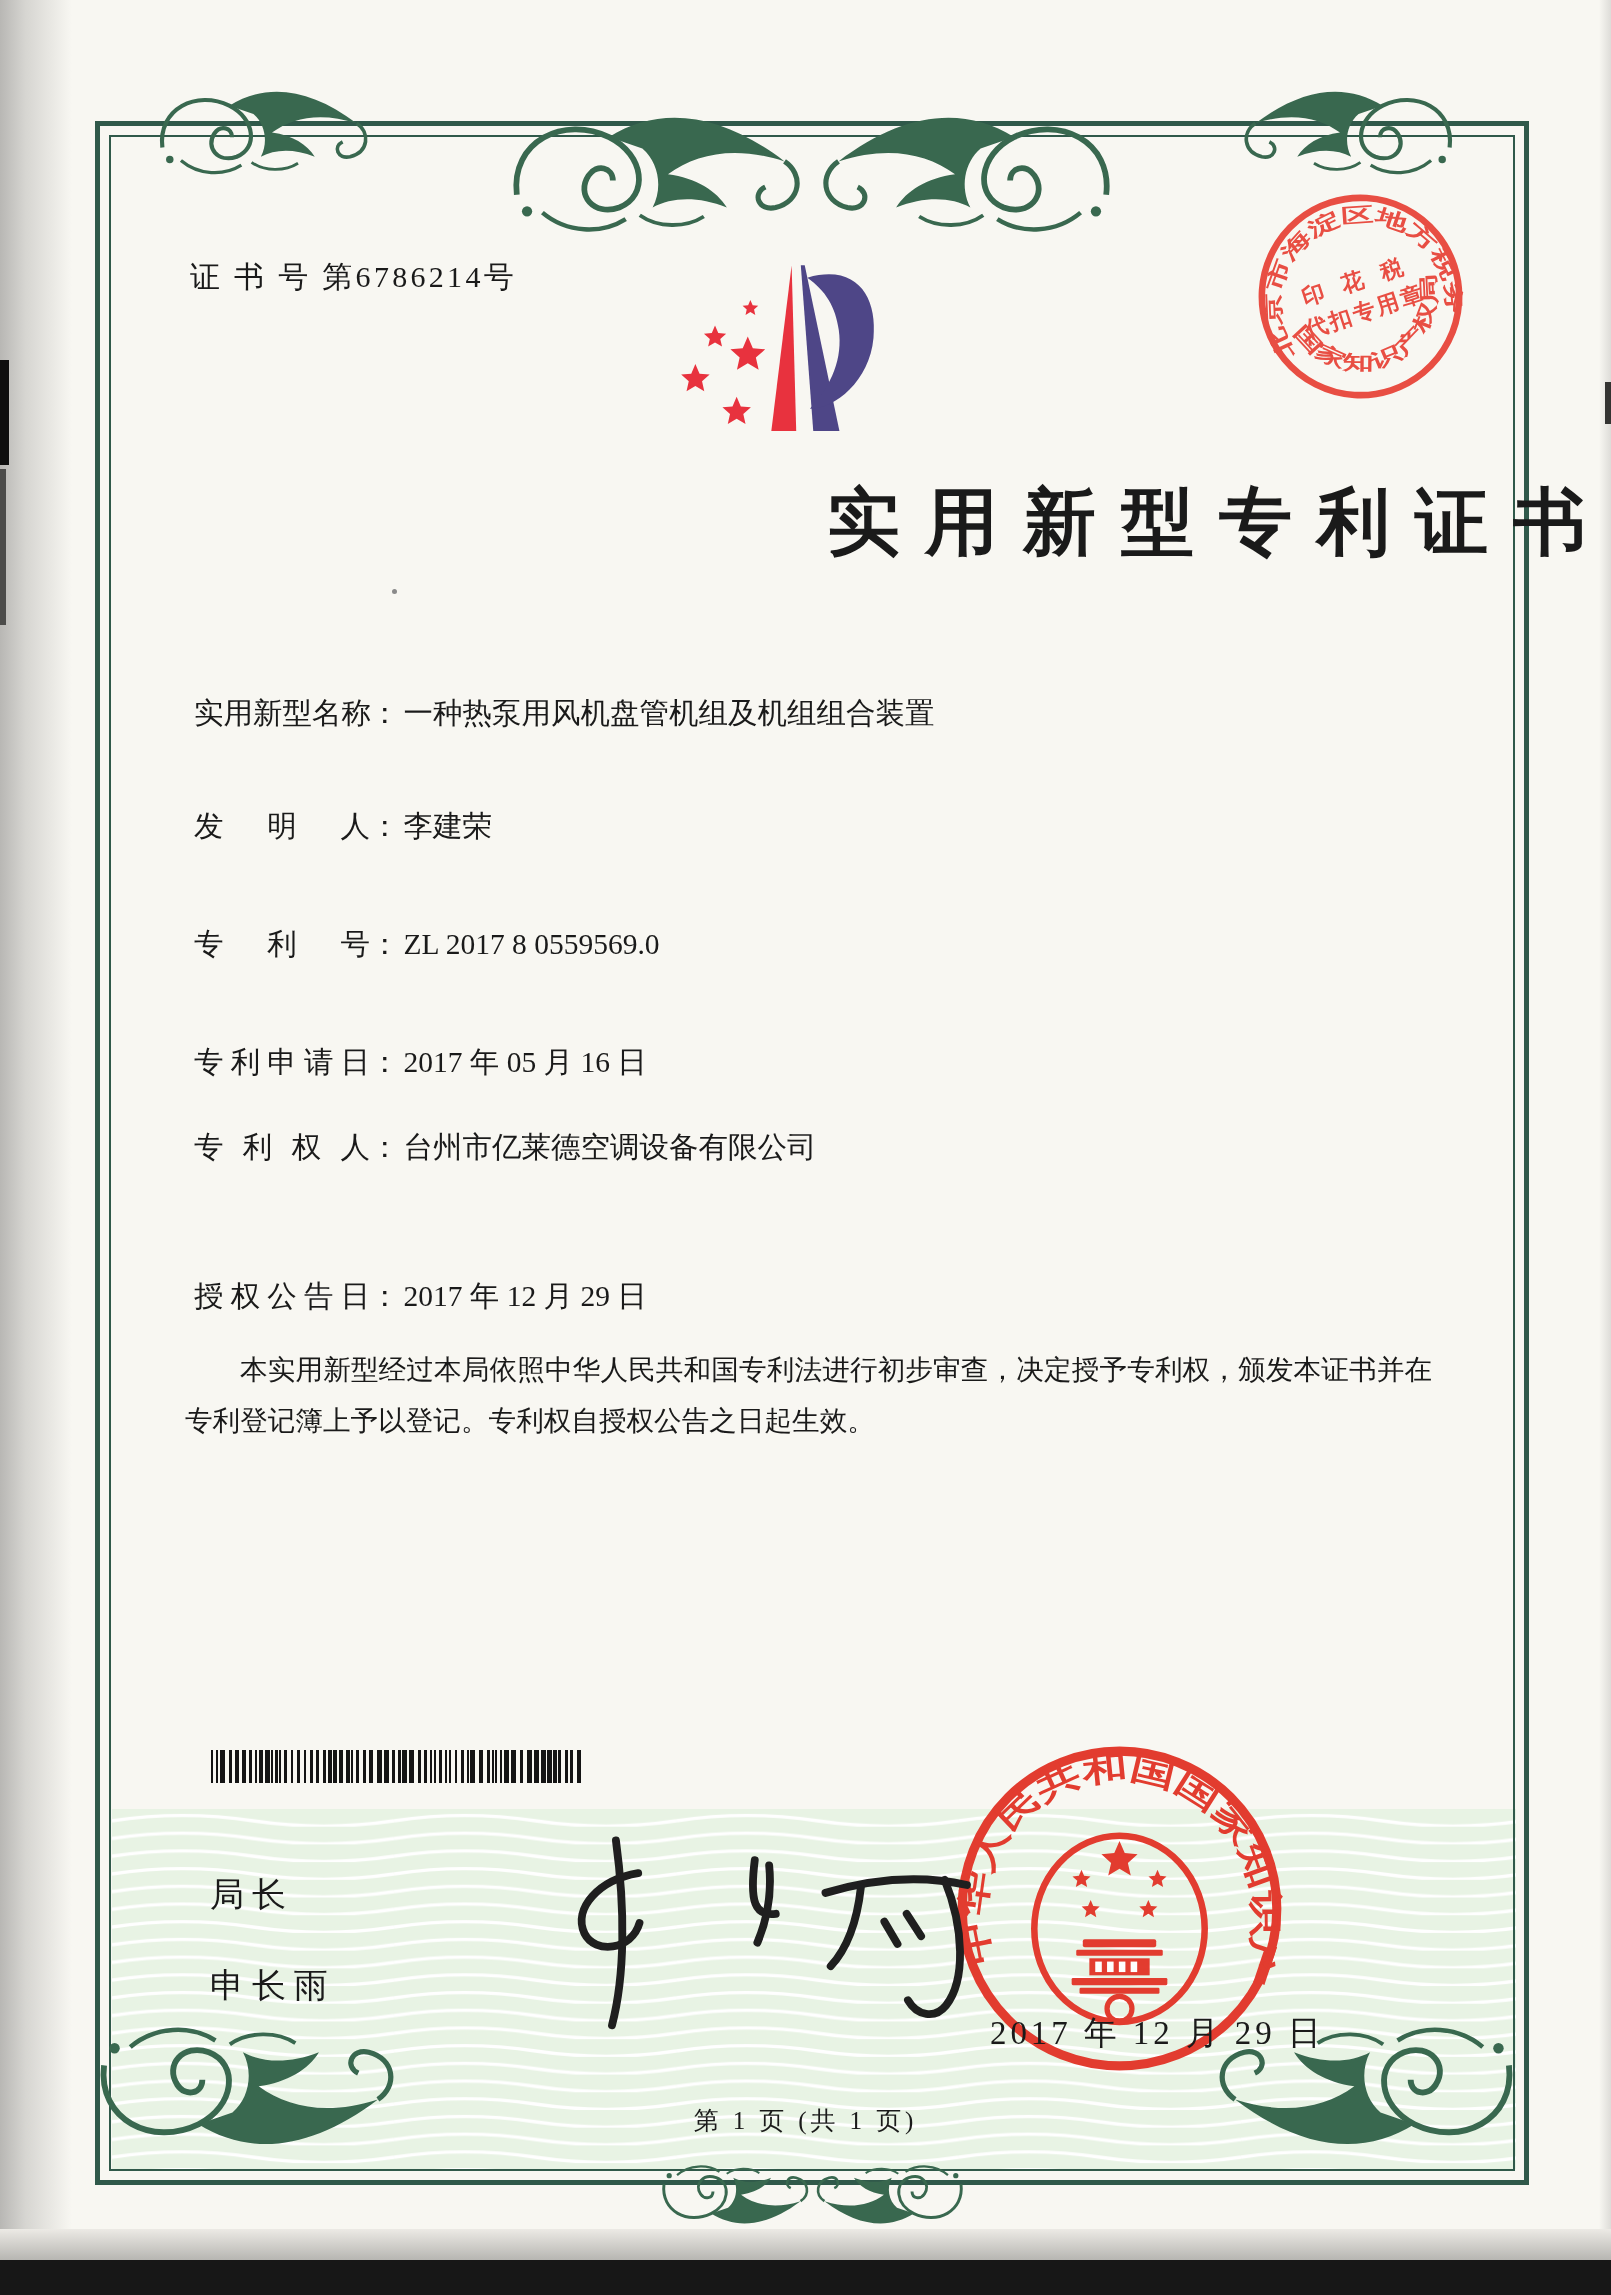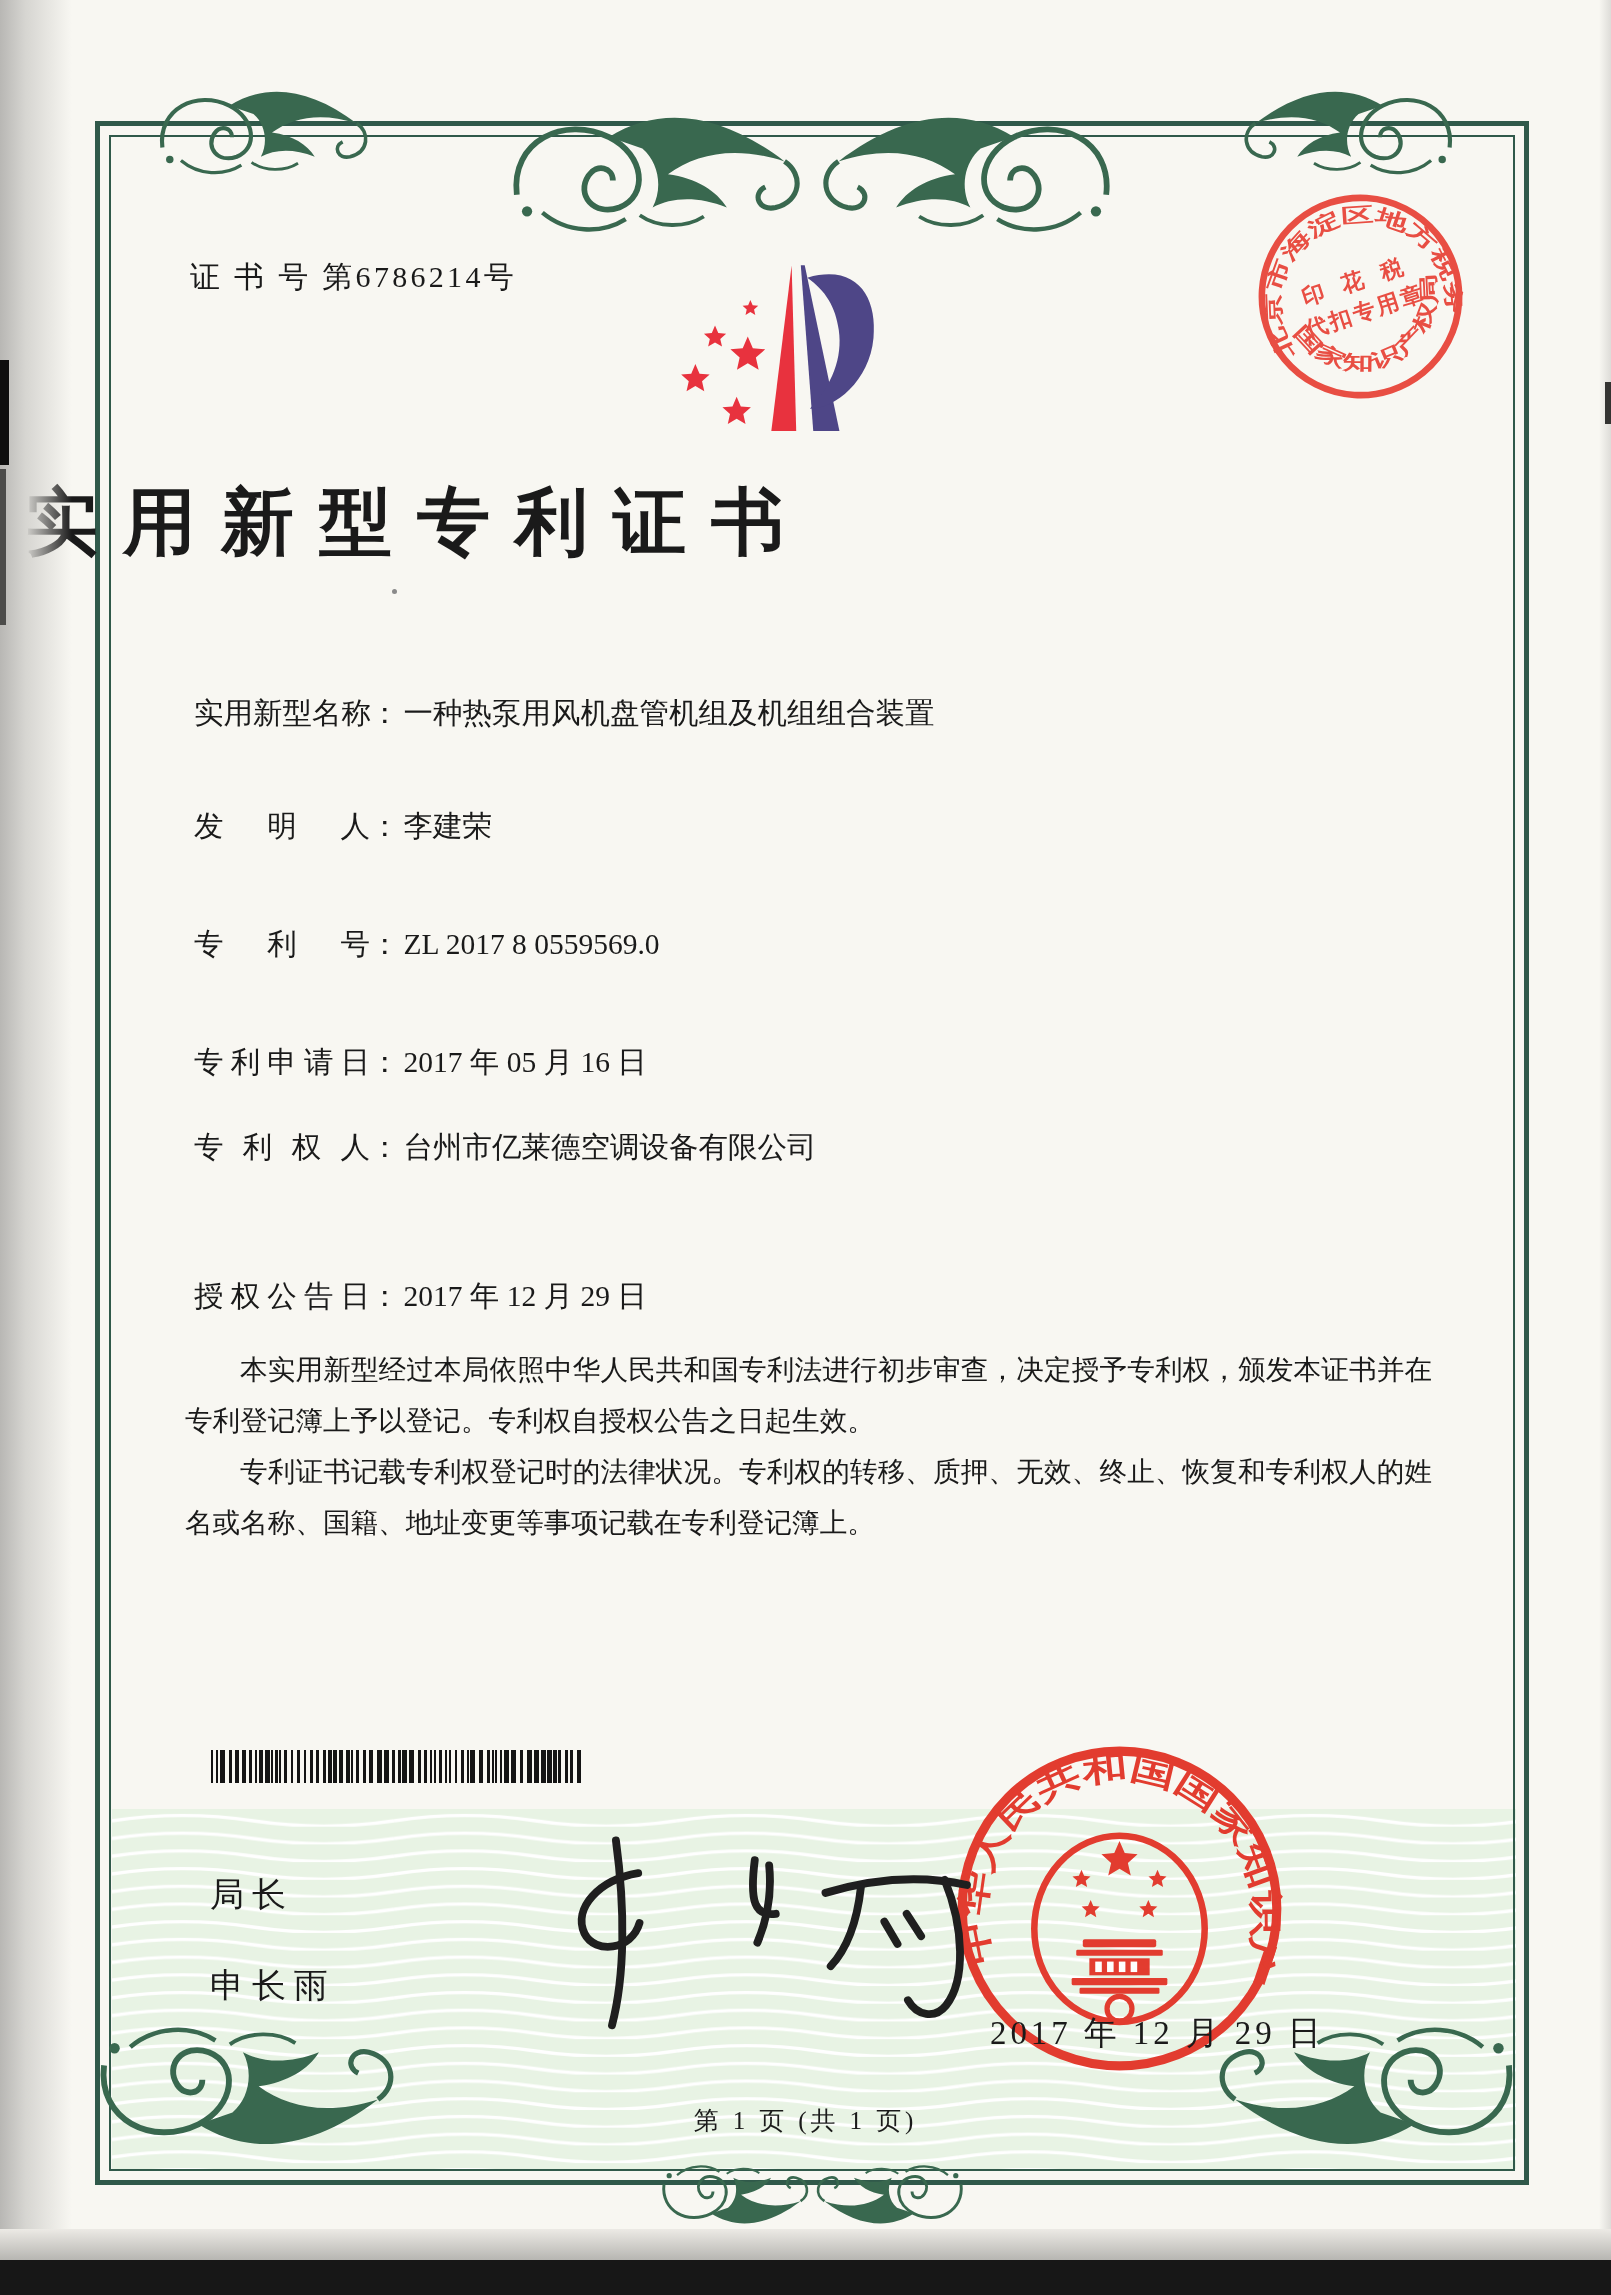--- a/index.html
+++ b/index.html
@@ -10,21 +10,21 @@
   .mark{position:absolute;z-index:9;}
   .bottom-shade{position:absolute;left:0;top:2229px;width:100%;height:31.5px;background:linear-gradient(180deg,#eceae5 0,#b5b4b0 100%);z-index:9;}
   .bottom-band{position:absolute;left:0;top:2260px;width:100%;height:35px;background:#171717;z-index:10;}
   .border-outer{position:absolute;left:95px;top:121px;width:1434px;height:2064px;border:5.9px solid #30594a;box-sizing:border-box;z-index:2;}
   .border-inner{position:absolute;left:109px;top:135px;width:1406px;height:2036px;border:2.6px solid #30594a;box-sizing:border-box;z-index:2;}
   .orn{position:absolute;z-index:4;pointer-events:none;}
   .mirx{transform:scaleX(-1);} .miry{transform:scaleY(-1);} .mirxy{transform:scale(-1,-1);}
   .waves{position:absolute;left:112px;top:1809px;z-index:1;}
   .cert-no{position:absolute;left:190px;top:257px;font-size:30px;letter-spacing:3.3px;z-index:3;}
   .logo{position:absolute;left:679px;top:259px;z-index:3;}
-  .title{position:absolute;left:0;top:474px;width:100%;text-align:left;font-size:73px;font-weight:700;letter-spacing:25px;text-indent:25px;z-index:3;}
+  .title{position:absolute;left:0;top:474px;width:100%;text-align:right;font-size:73px;font-weight:700;letter-spacing:25px;text-indent:25px;z-index:3;}
   .speck{position:absolute;left:392px;top:589px;width:5.2px;height:5.2px;border-radius:50%;background:#8a8a8a;z-index:3;}
   .stamp{position:absolute;left:1252px;top:188px;z-index:5;opacity:.95;}
   .fields{position:absolute;left:194px;top:0;z-index:3;width:1286px;}
   .frow{position:absolute;left:0;font-size:29.5px;white-space:nowrap;}
   .flabel{display:inline-block;width:176px;text-align:justify;text-align-last:justify;}
   .fvalue{margin-left:3.9px;margin-top:23px;}
   .paras{position:absolute;left:185px;top:1344px;width:1247px;z-index:3;font-size:27.6px;line-height:51px;text-align:justify;}
   .paras p{margin:0;text-indent:55px;}
   .barcode{position:absolute;left:211px;top:1750px;width:407px;height:33px;display:flex;align-items:stretch;overflow:hidden;z-index:3;}
   .barcode i{flex:none;height:100%;background:#141414;}
@@ -140,21 +140,20 @@
     <div class="frow" style="top:694px"><span class="flabel">实用新型名称</span><span>：</span><span class="fvalue">一种热泵用风机盘管机组及机组组合装置</span></div>
     <div class="frow" style="top:807px"><span class="flabel">发明人</span><span>：</span><span class="fvalue">李建荣</span></div>
     <div class="frow" style="top:925px"><span class="flabel">专利号</span><span>：</span><span class="fvalue">ZL 2017 8 0559569.0</span></div>
     <div class="frow" style="top:1043px"><span class="flabel">专利申请日</span><span>：</span><span class="fvalue">2017 年 05 月 16 日</span></div>
     <div class="frow" style="top:1128px"><span class="flabel">专利权人</span><span>：</span><span class="fvalue">台州市亿莱德空调设备有限公司</span></div>
     <div class="frow" style="top:1277px"><span class="flabel">授权公告日</span><span>：</span><span class="fvalue">2017 年 12 月 29 日</span></div>
   </div>
 
   <div class="paras">
     <p>本实用新型经过本局依照中华人民共和国专利法进行初步审查，决定授予专利权，颁发本证书并在专利登记簿上予以登记。专利权自授权公告之日起生效。</p>
-    <p>专利证书记载专利权登记时的法律状况。专利权的转移、质押、无效、终止、恢复和专利权人的姓名或名称、国籍、地址变更等事项记载在专利登记簿上。</p>
   </div>
 
   <div class="barcode">
       <i style="width: 2px; margin-right: 2.6px;"></i>
       <i style="width: 2px; margin-right: 2.6px;"></i>
       <i style="width: 4.6px; margin-right: 3.9px;"></i>
       <i style="width: 3.3px; margin-right: 2.6px;"></i>
       <i style="width: 4.6px; margin-right: 2.6px;"></i>
       <i style="width: 4.6px; margin-right: 2.6px;"></i>
       <i style="width: 3.3px; margin-right: 2.6px;"></i>

